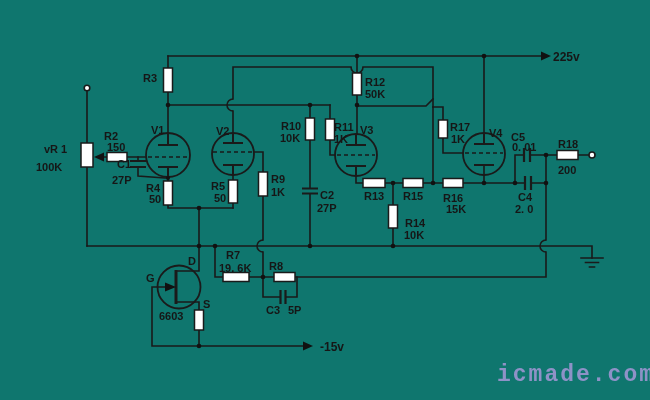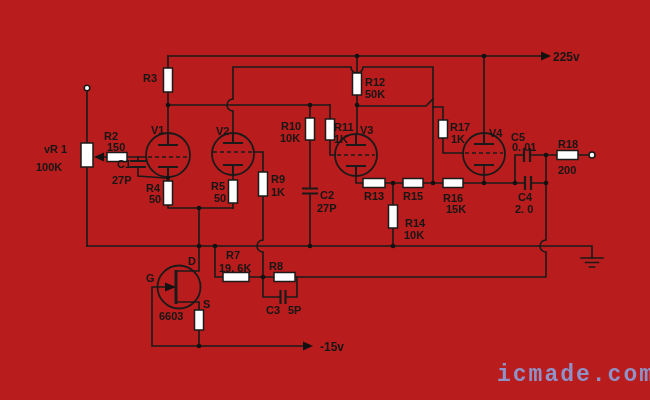--- a/index.html
+++ b/index.html
@@ -1,16 +1,16 @@
 <!DOCTYPE html>
 <html><head>
 <meta charset="utf-8">
 <style>
   html,body{margin:0;padding:0;background:#e8e8e8;}
-  #stage{position:relative;width:650px;height:400px;background:#b91c1c;overflow:hidden;}
+  #stage{position:relative;width:650px;height:400px;background:#0f766e;overflow:hidden;}
   svg{display:block;}
   svg text{font-family:"Liberation Sans",sans-serif;font-weight:700;fill:#161616;}
   .lbl{font-size:11px;}
   .pw{font-size:12px;}
   .pin{font-size:11px;}
   .wm{font-family:"Liberation Mono","DejaVu Sans Mono",monospace;font-size:23px;fill:#8e92c7;letter-spacing:2px;font-weight:700;}
   .w{stroke:#1a1a1a;stroke-width:1.6;fill:none;stroke-linecap:square;}
   .body{fill:#ffffff;stroke:#1a1a1a;stroke-width:1.5;}
   .plate{stroke:#1a1a1a;stroke-width:2.2;fill:none;stroke-linecap:butt;}
   .dot{fill:#111;stroke:none;}

